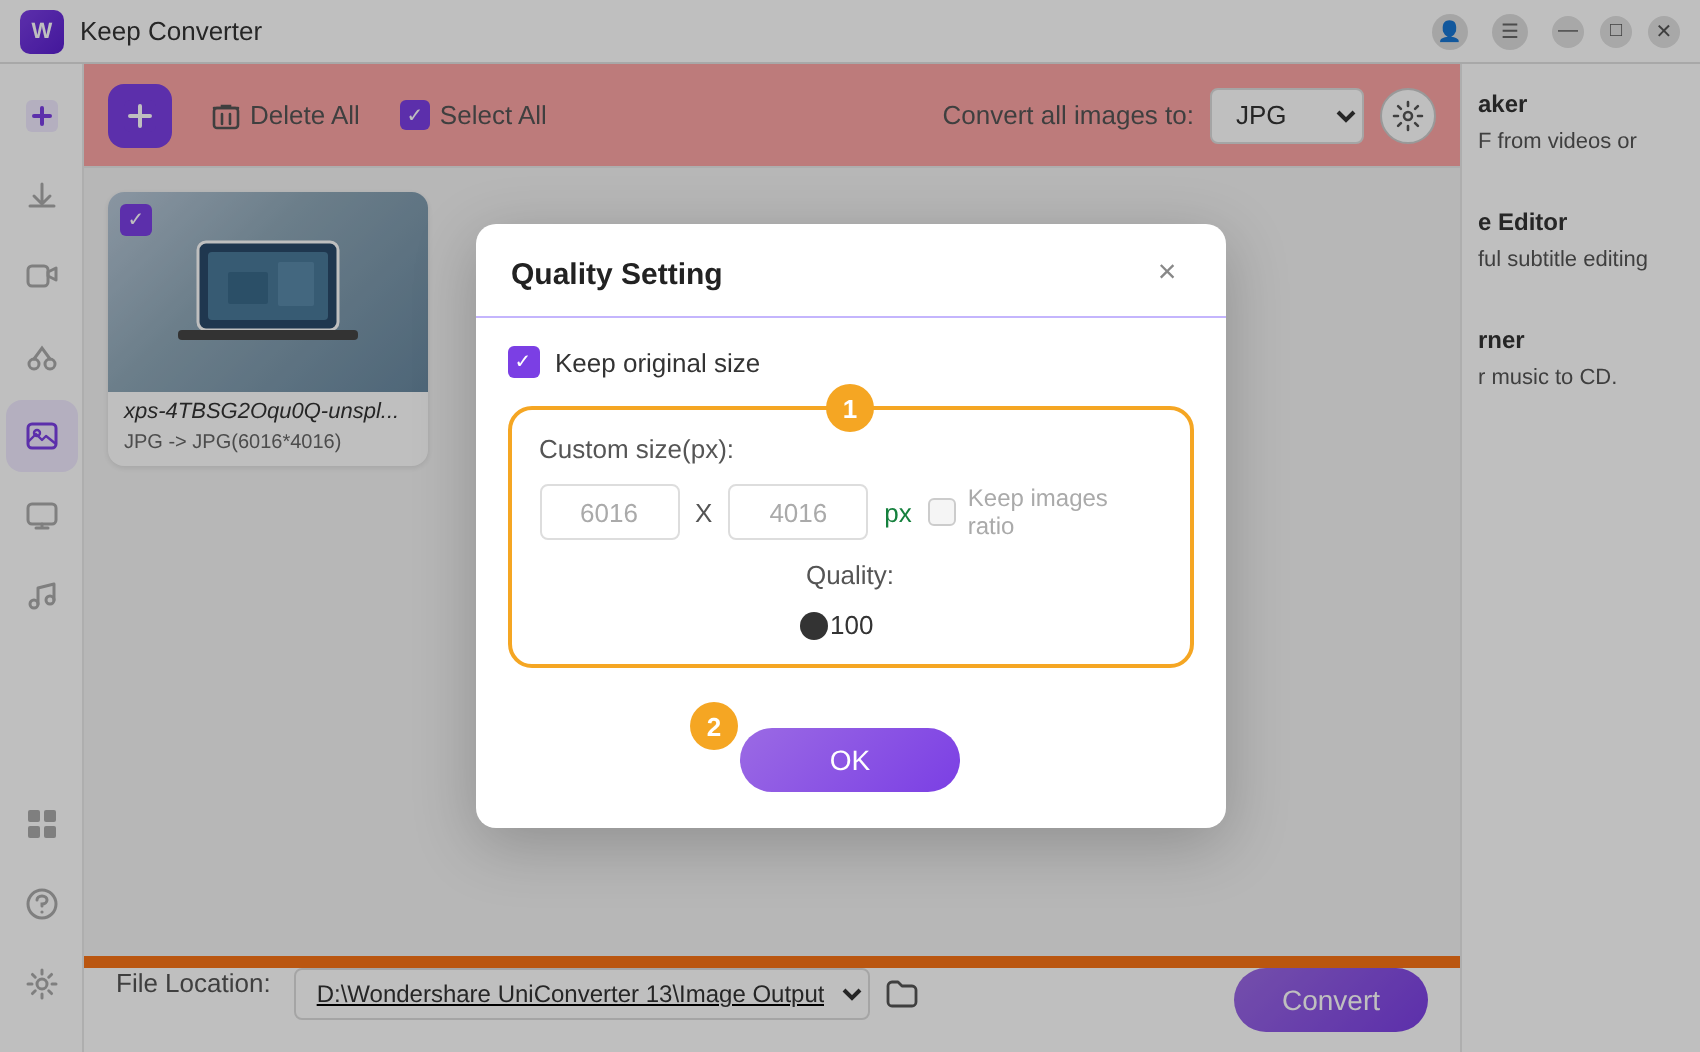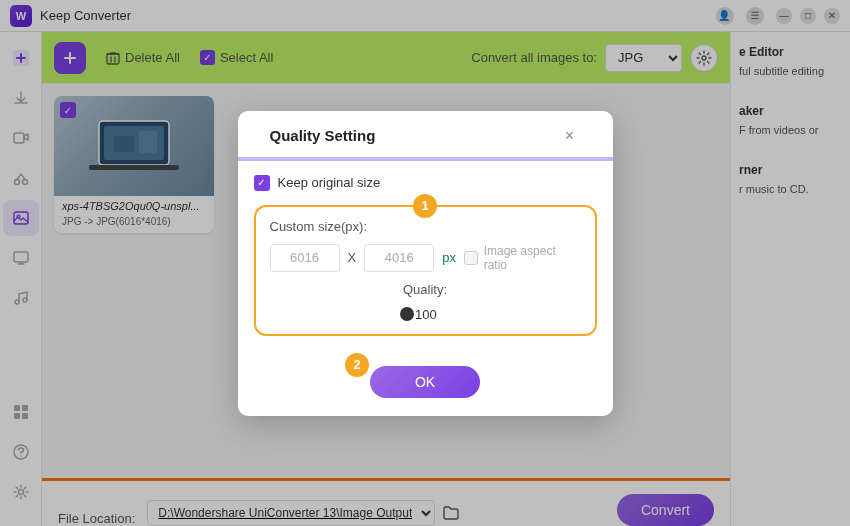--- a/index.html
+++ b/index.html
@@ -135,21 +135,21 @@
     .content-area {
       flex: 1;
       display: flex;
       flex-direction: column;
       position: relative;
     }
 
     
     .toolbar {
       height: 52px;
-      background: #bef264;
+      background: #fca5a5;
       border-bottom: 1px solid #e8e8e8;
       display: flex;
       align-items: center;
       padding: 0 12px;
       gap: 16px;
     }
     .toolbar-left {
       display: flex;
       align-items: center;
       gap: 12px;
@@ -307,23 +307,23 @@
       font-size: 12px;
       font-weight: 600;
       color: #333;
       margin-bottom: 3px;
     }
 
     
     .footer {
       height: 48px;
       background: #fff;
-      border-top: 3px solid #f97316;
-      display: flex;
-      align-items: flex-end;
+      border-top: 6px solid #f97316;
+      display: flex;
+      align-items: flex-start;
       padding: 0 16px;
       gap: 12px;
     }
     .footer-label {
       font-size: 13px;
       color: #555;
     }
     .footer-path {
       flex: 1;
       display: flex;
@@ -380,22 +380,22 @@
       border-radius: 10px;
       width: 375px;
       box-shadow: 0 8px 32px rgba(0,0,0,0.22);
       padding: 0;
       overflow: hidden;
     }
     .dialog-header {
       display: flex;
       align-items: center;
       justify-content: space-between;
-      padding: 14px 32px 10px;
-      border-bottom: 4px solid #c4b5fd;
+      padding: 14px 18px 10px;
+      border-bottom: 1px solid #c4b5fd;
     }
     .dialog-title {
       font-size: 15px;
       font-weight: 600;
       color: #222;
     }
     .dialog-close {
       width: 22px;
       height: 22px;
       border: none;
@@ -764,26 +764,26 @@
                 <path d="M2 5a2 2 0 012-2h3l2 2h5a2 2 0 012 2v6a2 2 0 01-2 2H4a2 2 0 01-2-2V5z" stroke="#555" stroke-width="1.4" stroke-linejoin="round"></path>
               </svg>
           </div>
         </div>
         <button class="convert-btn">Convert</button>
       </div>
     </div>
 
     <div class="right-panel">
       <div class="right-panel-section">
+        <div class="right-panel-title">aker</div>
+        <div>F from videos or</div>
+      </div>
+      <div class="right-panel-section">
         <div class="right-panel-title">e Editor</div>
         <div>ful subtitle editing</div>
-      </div>
-      <div class="right-panel-section">
-        <div class="right-panel-title">aker</div>
-        <div>F from videos or</div>
       </div>
       <div class="right-panel-section">
         <div class="right-panel-title">rner</div>
         <div>r music to CD.</div>
       </div>
     </div>
   </div>
 
   <div class="modal-overlay">
     <div class="dialog">
@@ -805,21 +805,21 @@
             <div class="step-badge">1</div>
           </div>
           <div class="custom-size-label">Custom size(px):</div>
           <div class="size-inputs-row">
             <input class="size-input" type="text" value="6016" style="">
             <span class="size-x-label">X</span>
             <input class="size-input" type="text" value="4016" style="">
             <span class="size-px-label">px</span>
             <div class="aspect-check-row">
               <div class="aspect-checkbox"></div>
-              <span class="aspect-label">Image aspect ratio</span>
+              <span class="aspect-label">Keep images ratio</span>
             </div>
           </div>
 
           <div class="quality-row">
             <span class="quality-label">Quality:</span>
             <div class="quality-slider-wrap">
               <div class="quality-slider">
                 <div class="quality-slider-fill" style="width:100%;"></div>
                 <div class="quality-slider-thumb" style="right: 0; left: calc(100% - 7px);"></div>
               </div>

